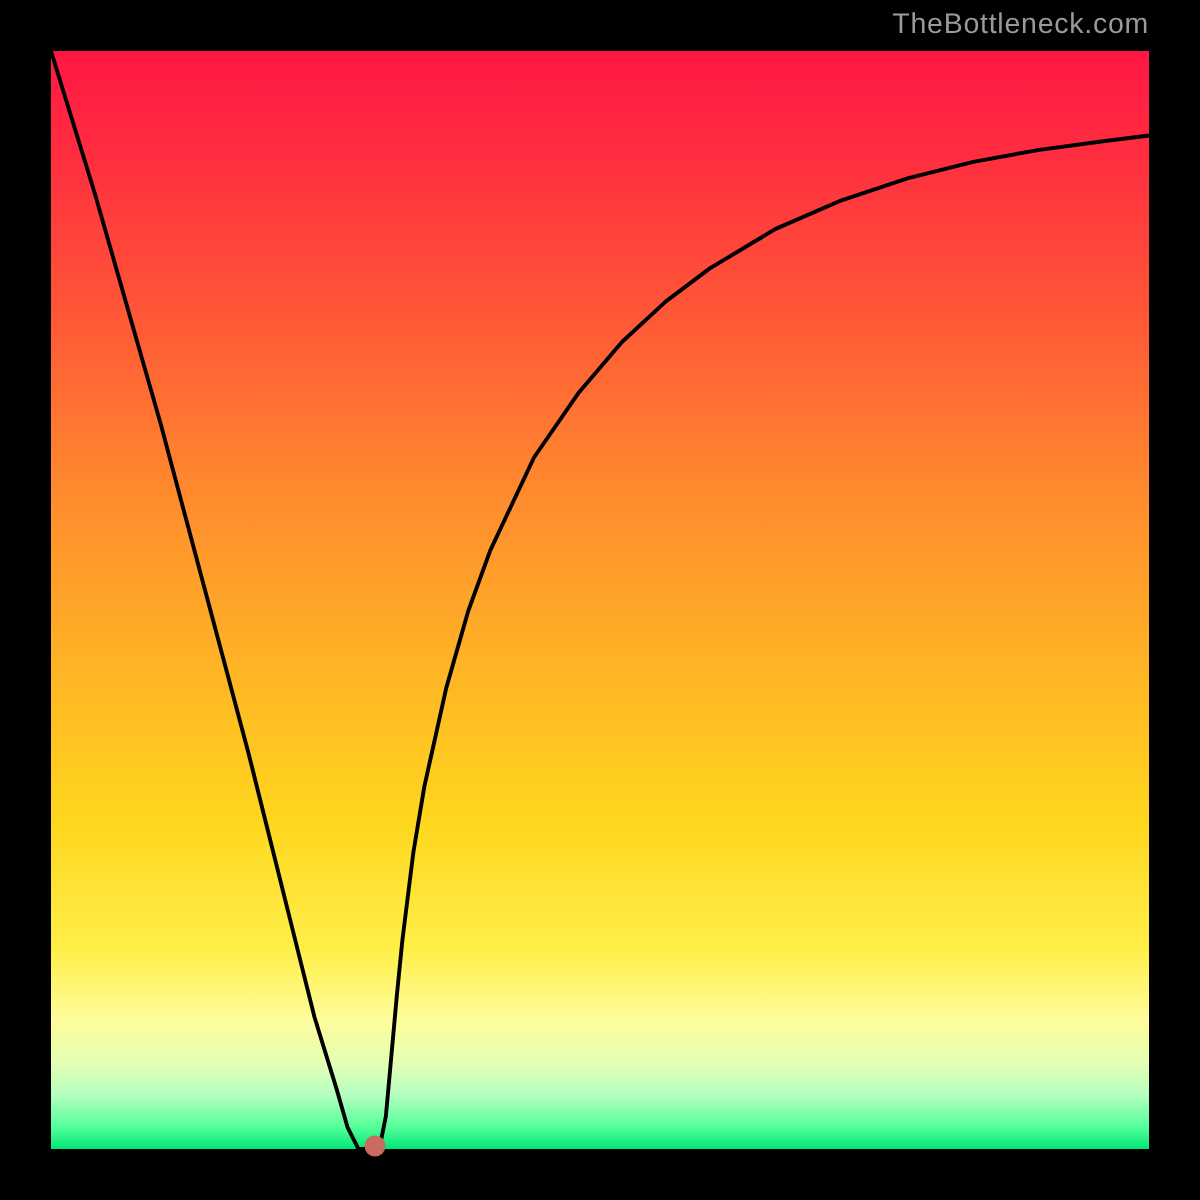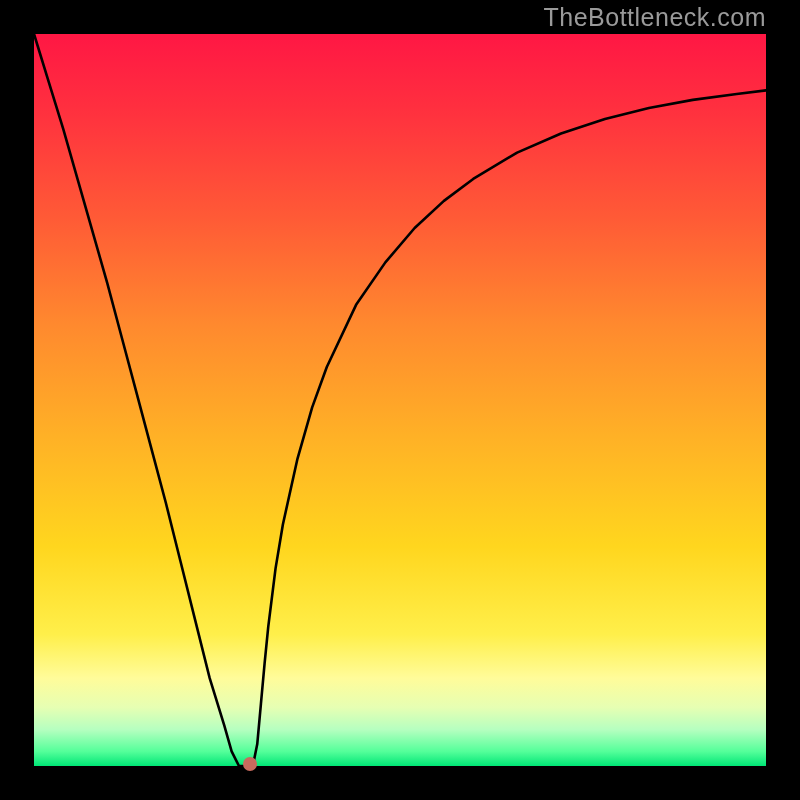--- a/index.html
+++ b/index.html
@@ -38,21 +38,21 @@
       #00e676 100%
     );
   }
   .brand {
     position: absolute;
     top: 0;
     right: 34px;
     height: 34px;
     line-height: 34px;
     color: #9a9a9a;
-    font-size: 25px;
+    font-size: 19px;
     letter-spacing: 0.5px;
     font-weight: 400;
   }
   svg.curve {
     position: absolute;
     left: 34px;
     top: 34px;
     width: 732px;
     height: 732px;
     overflow: visible;

